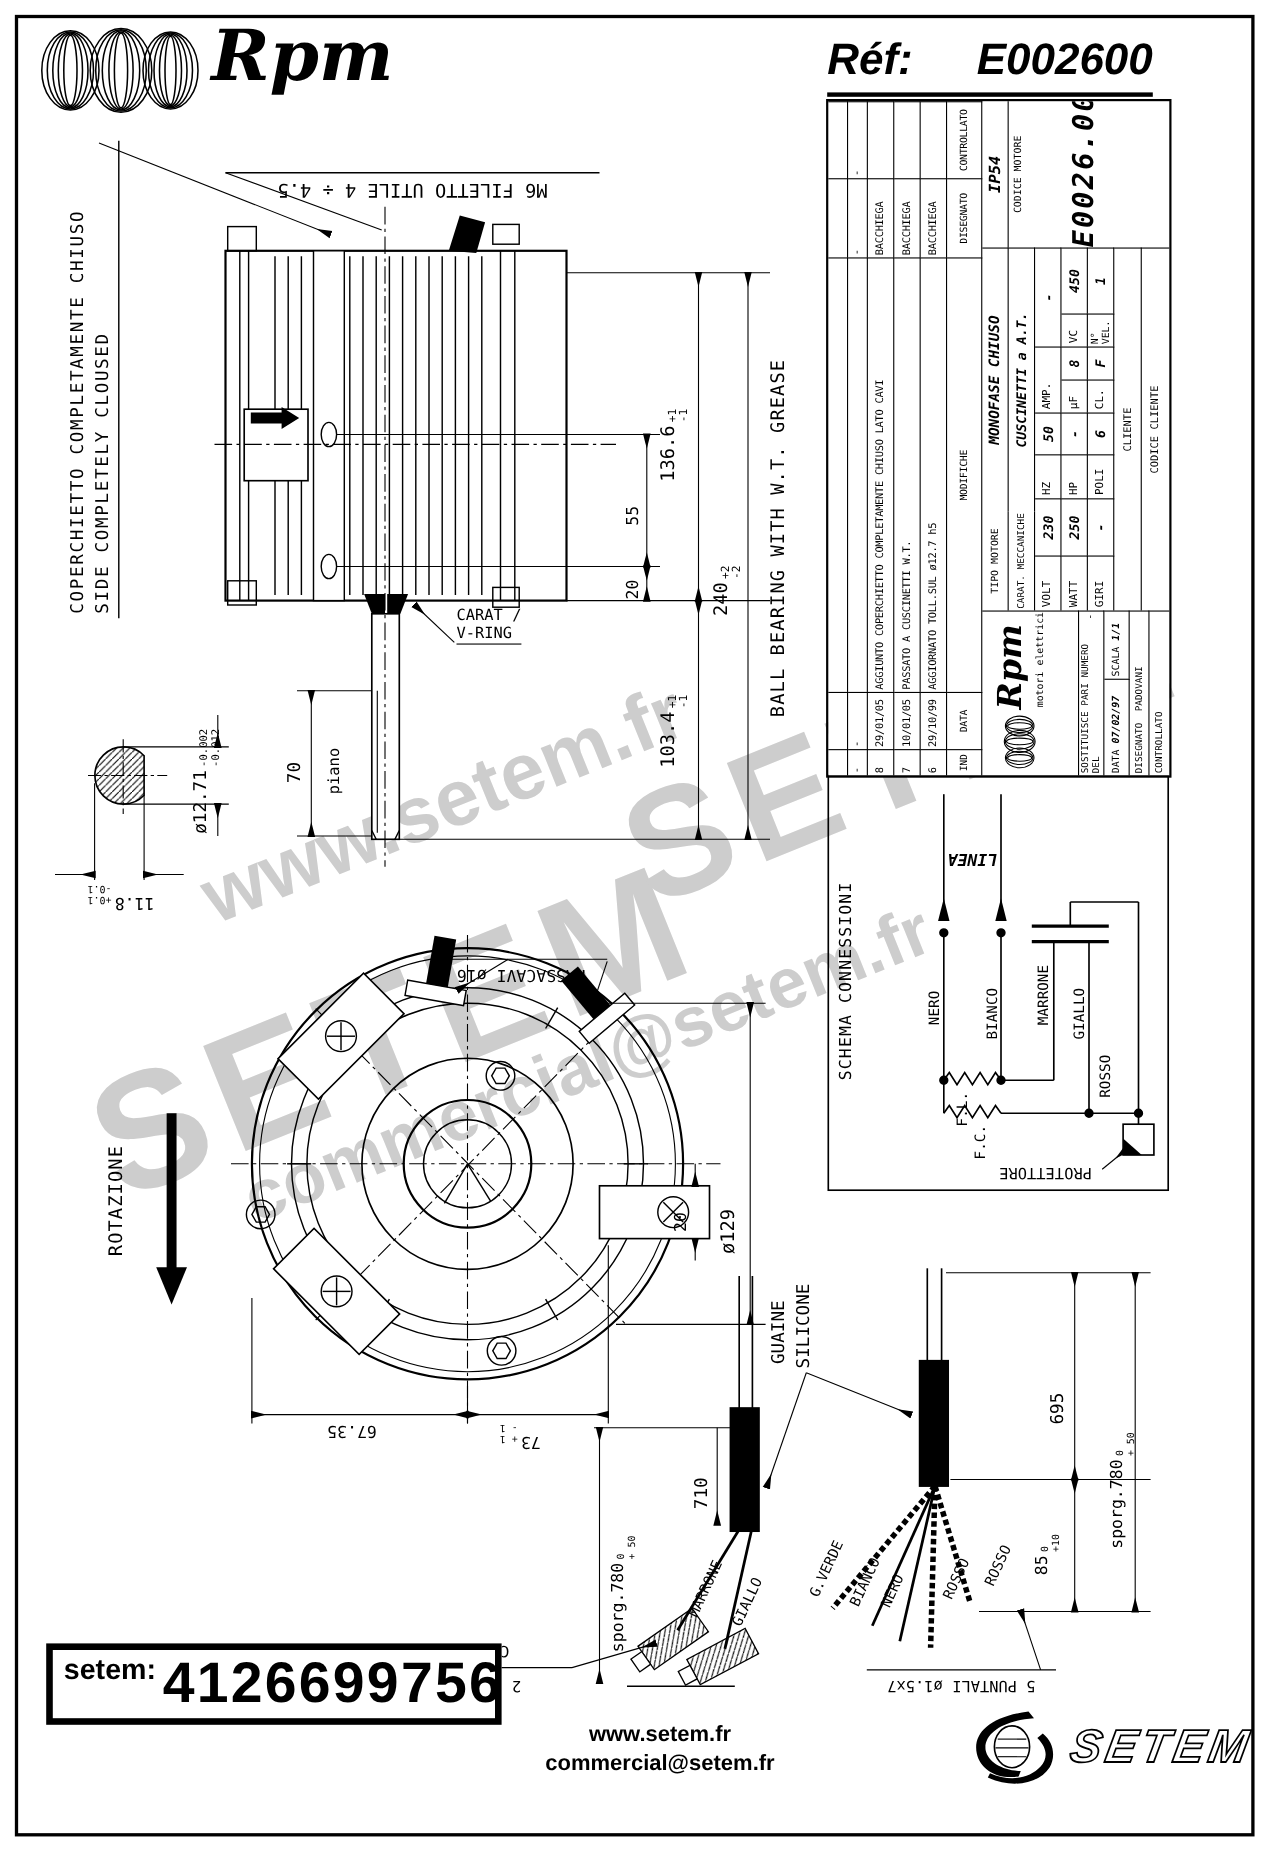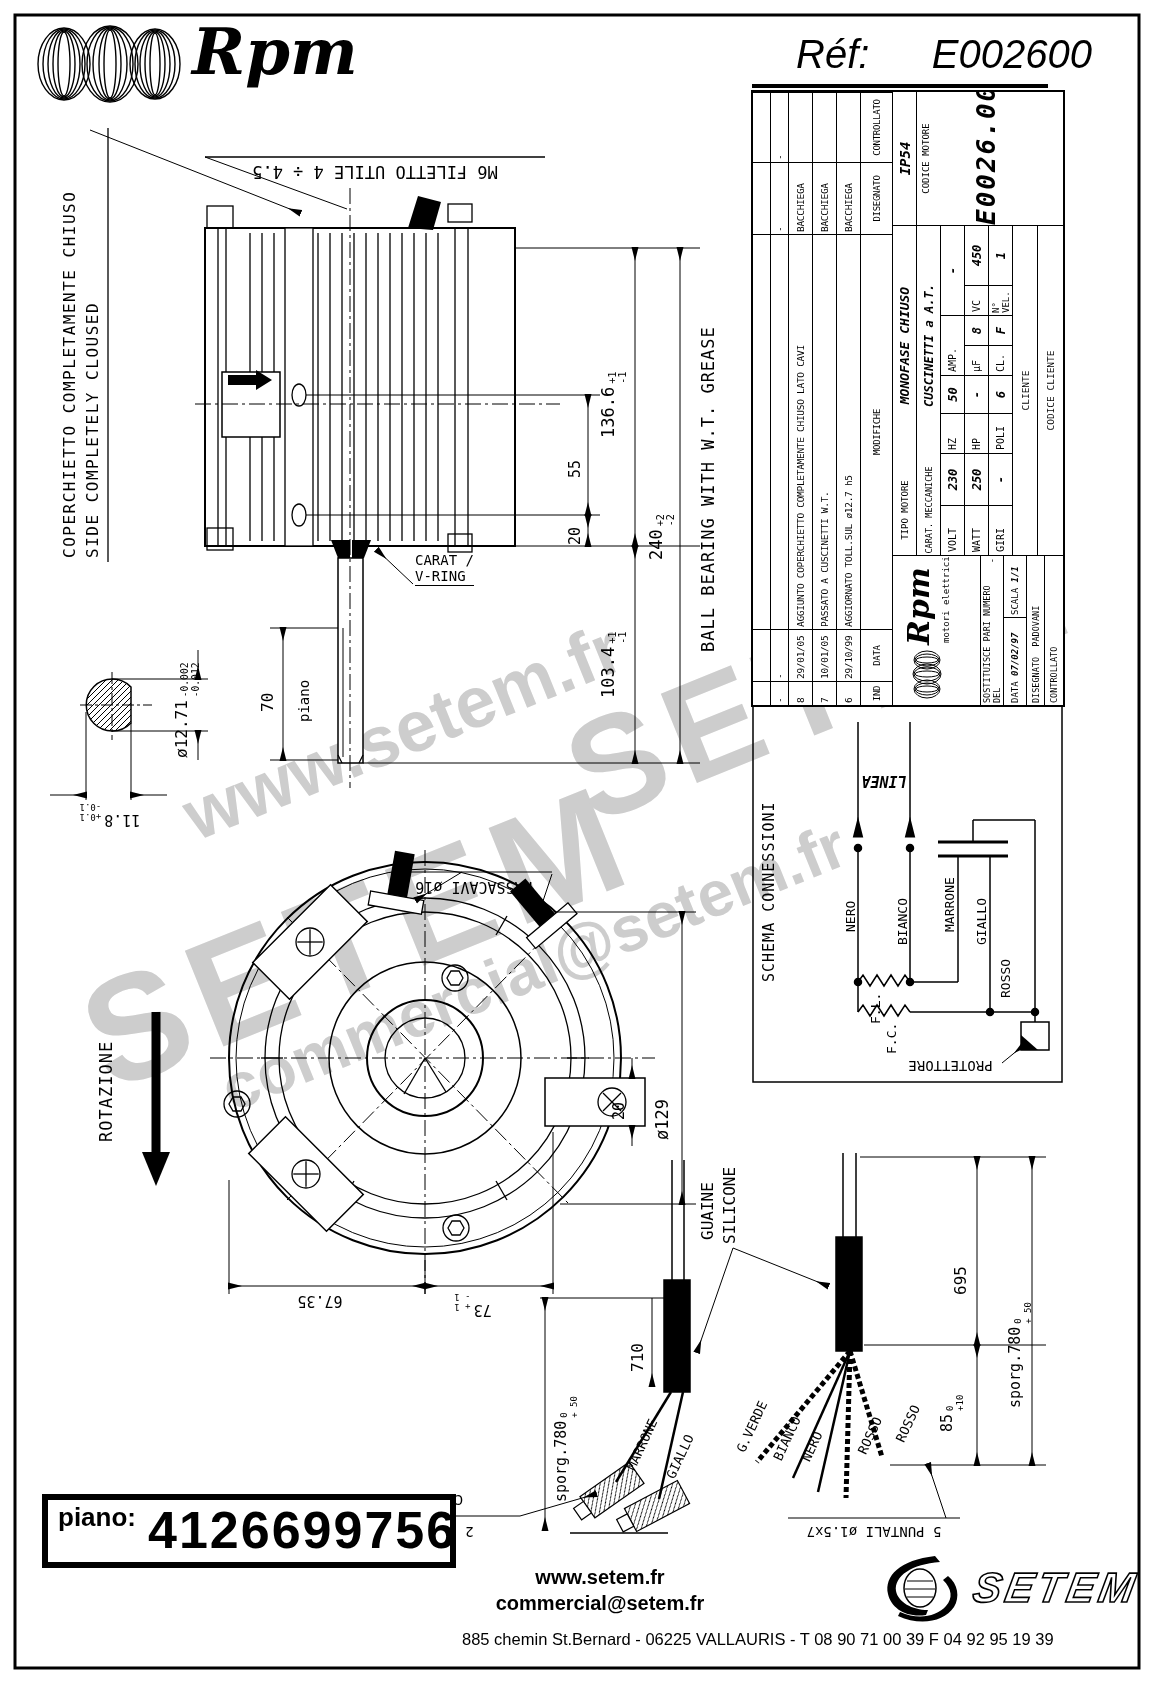--- a/index.html
+++ b/index.html
@@ -303,21 +303,21 @@
       <line x1="27" y1="29" x2="53" y2="29" stroke="#000"></line>
         <line x1="25" y1="37" x2="55" y2="37" stroke="#000"></line>
         <line x1="27" y1="45" x2="53" y2="45" stroke="#000"></line>
       <g transform="skewX(-10)">
         <text x="100" y="50" font-family="Liberation Sans, sans-serif" font-size="42" font-weight="bold" font-style="italic" fill="#fff" stroke="#000" stroke-width="1.6" letter-spacing="4">SETEM</text>
       </g>
     </g>
   </svg>
 
   <div class="lbl" style="left:192px;top:14px;font-family:'DejaVu Serif',serif;font-style:italic;font-weight:bold;font-size:64px;">Rpm</div>
-  <div class="lbl" style="left:796px;top:32px;width:296px;font-family:'Liberation Sans',sans-serif;font-style:italic;font-weight:normal;font-size:40px;display:flex;justify-content:space-between;">
+  <div class="lbl" style="left:752px;top:32px;width:296px;font-family:'Liberation Sans',sans-serif;font-style:italic;font-weight:bold;font-size:40px;display:flex;justify-content:space-between;">
     <span>Réf:</span>
     <span>E002600</span>
   </div>
   <div class="abs" style="left:752px;top:84px;width:296px;height:4px;background:#000;"></div>
 
   <div class="fl" style="left:205px;top:162px;width:340px;font-size:17px;"><span>M6 FILETTO UTILE 4 ÷ 4.5</span></div>
   <div class="vt" style="left:60px;top:558px;font-size:16px;letter-spacing:1.5px;">COPERCHIETTO COMPLETAMENTE CHIUSO</div>
   <div class="vt" style="left:83px;top:558px;font-size:16px;letter-spacing:1.5px;">SIDE COMPLETELY CLOUSED</div>
   <div class="vt" style="left:698px;top:652px;font-size:17px;letter-spacing:1px;">BALL BEARING WITH W.T. GREASE</div>
   <div class="lbl" style="left:415px;top:552px;font-size:14px;border-bottom:1px solid #000;padding-bottom:1px;">
@@ -576,20 +576,19 @@
         </div>
 
       <div class="c" style="left:480px;top:164px;width:133px;height:146px;border-right:none;border-bottom:none;text-align:center;">
         <div style="font-size:9px;margin-top:4px;">CODICE MOTORE</div>
         <div class="bi" style="font-size:26px;letter-spacing:2px;margin-top:40px;">E0026.00</div>
       </div>
     </div>
   </div>
 
   <div id="codebox">
-    <span style="position:absolute;left:10px;top:2px;font-family:'Liberation Sans',sans-serif;font-weight:bold;font-size:26px;">piano:</span>
+    <span style="position:absolute;left:10px;top:2px;font-family:'Liberation Sans',sans-serif;font-weight:bold;font-size:26px;">setem:</span>
     <span style="position:absolute;left:100px;top:0px;font-family:'Liberation Sans',sans-serif;font-weight:bold;font-size:52px;letter-spacing:2px;">4126699756</span>
   </div>
   <div class="lbl" style="left:470px;top:1566px;width:260px;text-align:center;font-family:'Liberation Sans',sans-serif;font-weight:bold;font-size:20px;">www.setem.fr</div>
   <div class="lbl" style="left:470px;top:1592px;width:260px;text-align:center;font-family:'Liberation Sans',sans-serif;font-weight:bold;font-size:20px;">commercial@setem.fr</div>
-  <div class="lbl" style="left:462px;top:1630px;width:620px;font-family:'Liberation Sans',sans-serif;font-size:16.5px;white-space:nowrap;">885 chemin St.Bernard  -  06225 VALLAURIS  -  T 08 90 71 00 39   F 04 92 95 19 39</div>
 
 </div>
 
 </body></html>

